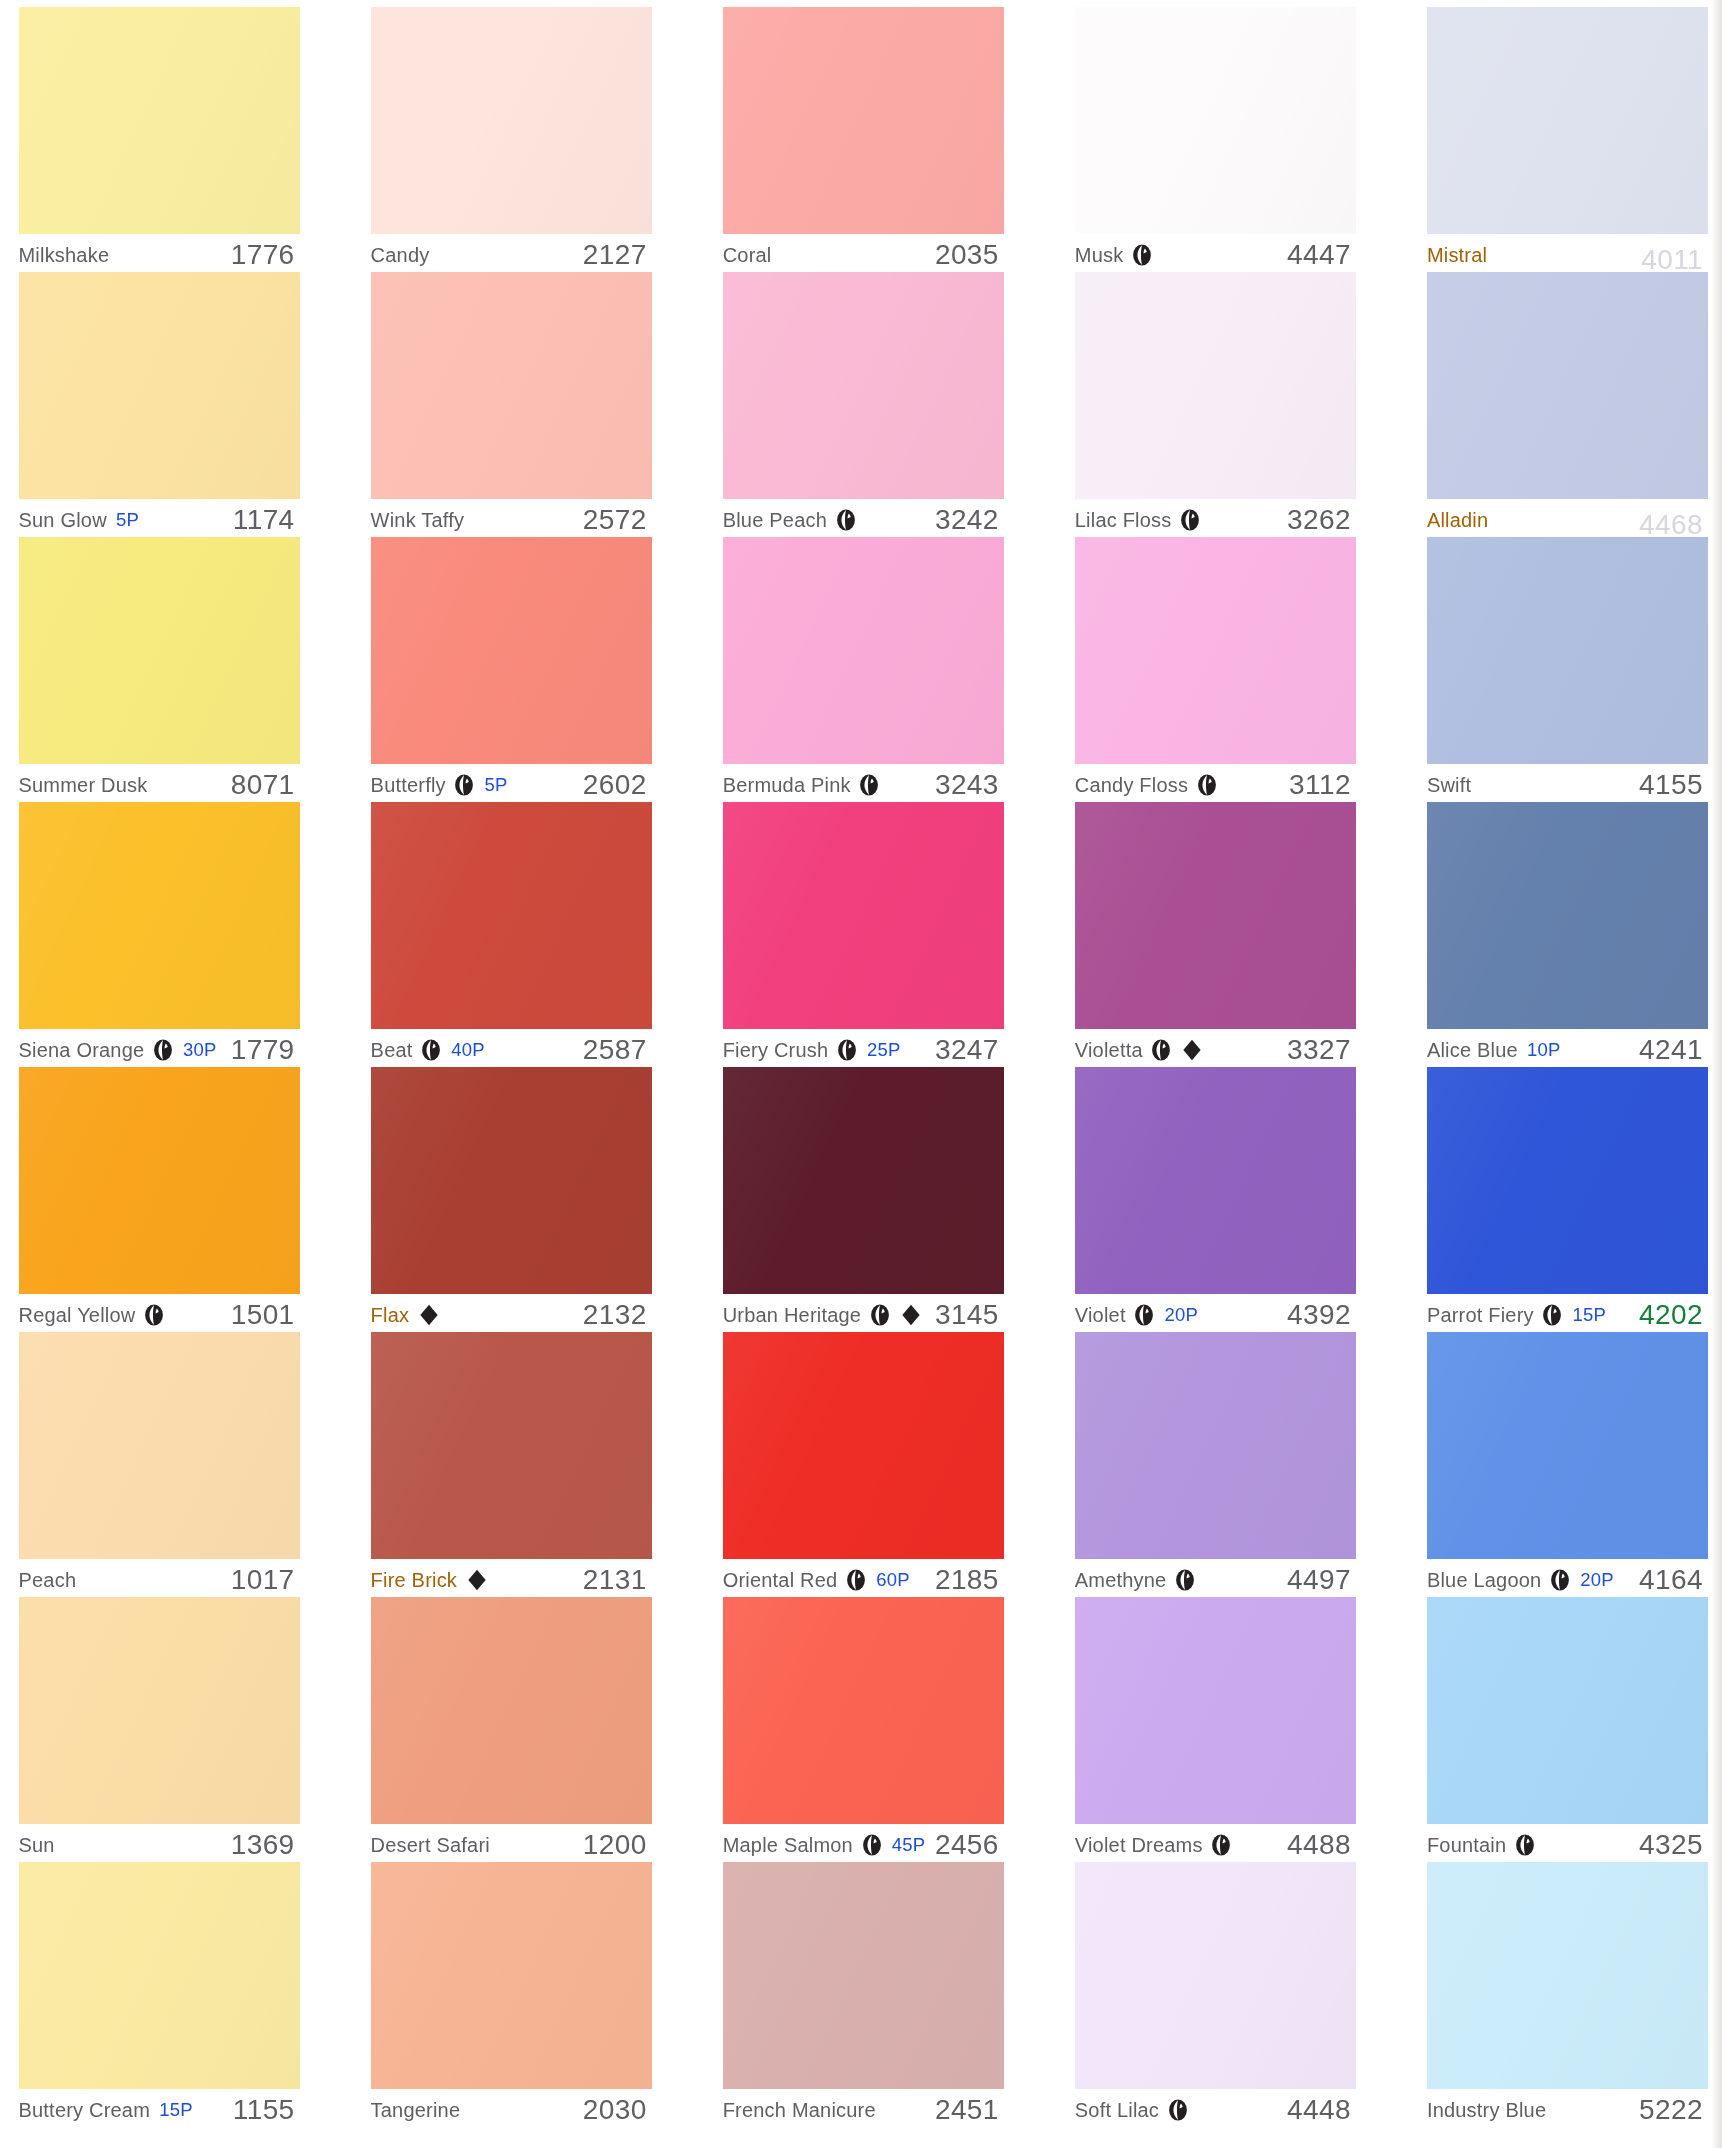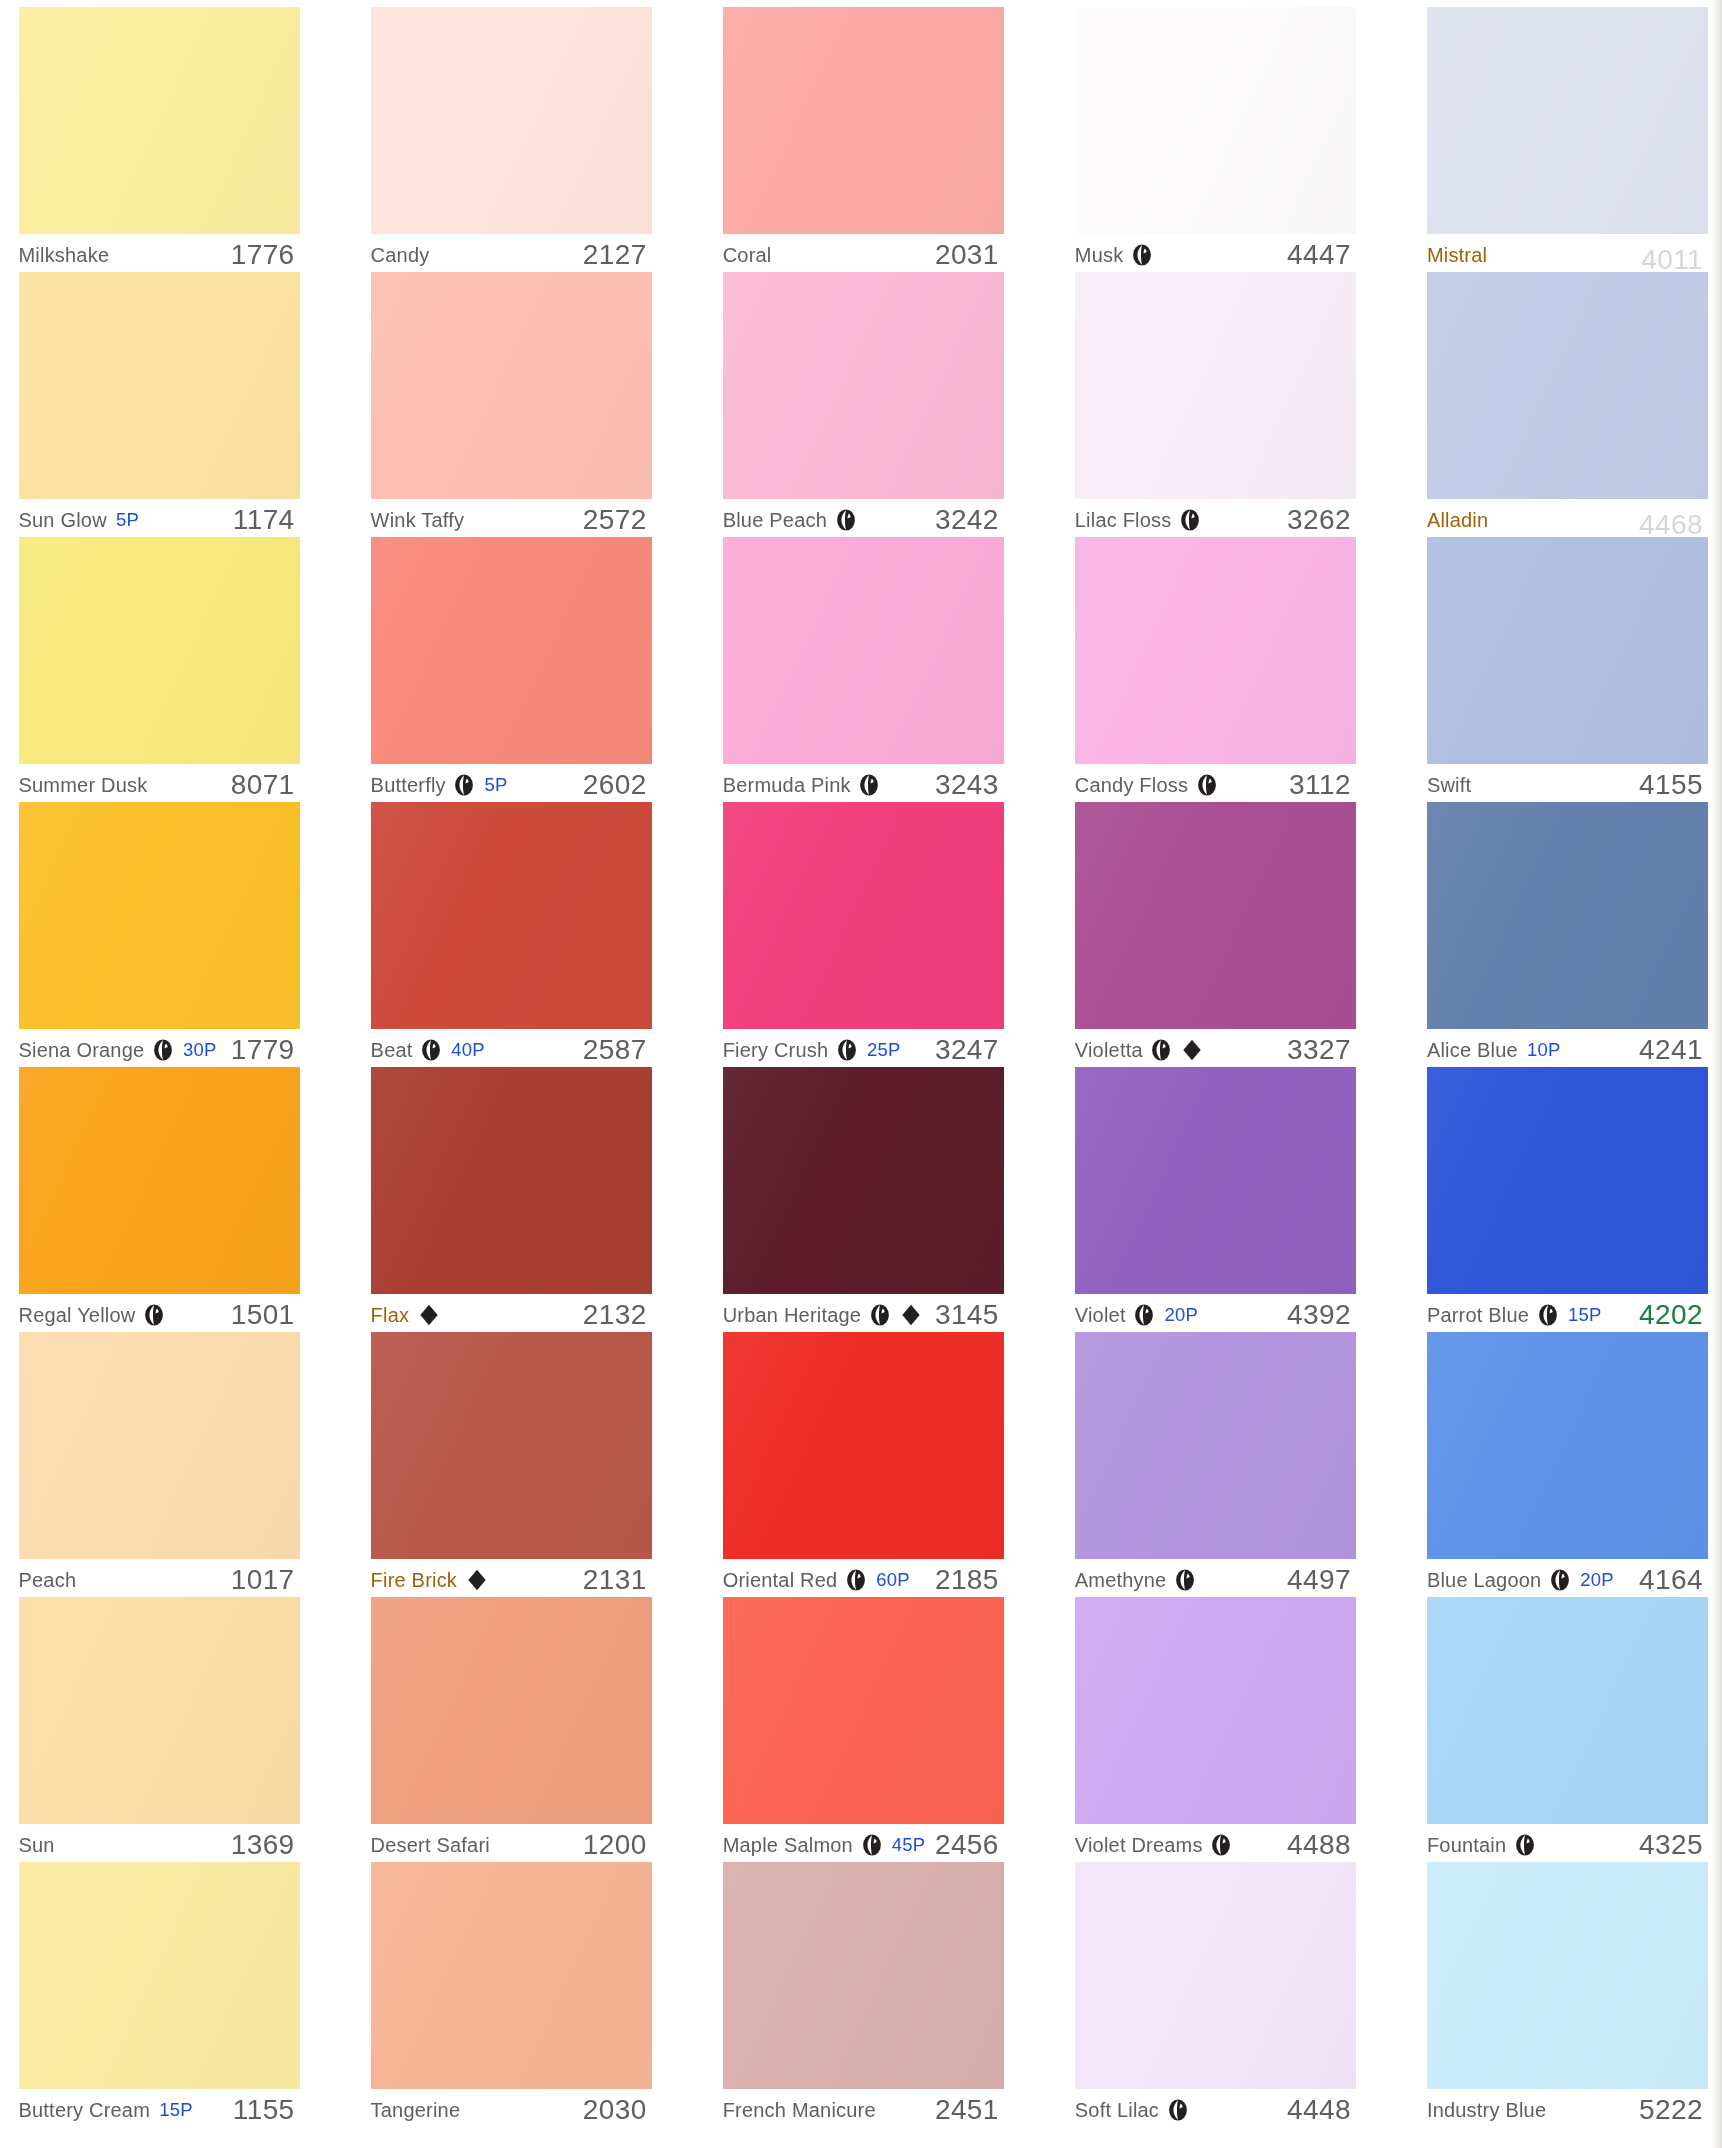--- a/index.html
+++ b/index.html
@@ -135,21 +135,21 @@
         <div class="swatch" style="background: rgb(253, 228, 220);"></div>
         <div class="caption">
           <span class="cap-name">Candy</span>
           <span class="cap-code">2127</span>
         </div>
       </div>
       <div class="cell">
         <div class="swatch" style="background: rgb(252, 170, 166);"></div>
         <div class="caption">
           <span class="cap-name">Coral</span>
-          <span class="cap-code">2031</span>
+          <span class="cap-code">2035</span>
         </div>
       </div>
       <div class="cell">
         <div class="swatch" style="background: rgb(253, 251, 251);"></div>
         <div class="caption">
           <span class="cap-name">Musk</span>
           <span class="icon-wipe">
             <svg width="22" height="22" viewBox="0 0 26 26" aria-hidden="true">
               <ellipse cx="13" cy="13" rx="10.5" ry="12.5" fill="#231f20"></ellipse>
               <path d="M13 1.2 C9.2 5 7.6 9 7.6 13 C7.6 17 9.2 21 13 24.8 C12.1 20.6 11.8 16.9 11.8 13 C11.8 9.1 12.1 5.4 13 1.2 Z" fill="#ffffff"></path>
@@ -401,21 +401,21 @@
               <path d="M16.4 5.4 C15.2 7.4 14.8 9.4 14.9 11.3 L18.6 9.4 C18.2 7.9 17.5 6.5 16.4 5.4 Z" fill="#ffffff"></path>
             </svg>
           </span>
           <span class="cap-sheen">20P</span>
           <span class="cap-code">4392</span>
         </div>
       </div>
       <div class="cell">
         <div class="swatch" style="background: rgb(47, 86, 216);"></div>
         <div class="caption">
-          <span class="cap-name">Parrot Blue</span>
+          <span class="cap-name">Parrot Fiery</span>
           <span class="icon-wipe">
             <svg width="22" height="22" viewBox="0 0 26 26" aria-hidden="true">
               <ellipse cx="13" cy="13" rx="10.5" ry="12.5" fill="#231f20"></ellipse>
               <path d="M13 1.2 C9.2 5 7.6 9 7.6 13 C7.6 17 9.2 21 13 24.8 C12.1 20.6 11.8 16.9 11.8 13 C11.8 9.1 12.1 5.4 13 1.2 Z" fill="#ffffff"></path>
               <path d="M16.4 5.4 C15.2 7.4 14.8 9.4 14.9 11.3 L18.6 9.4 C18.2 7.9 17.5 6.5 16.4 5.4 Z" fill="#ffffff"></path>
             </svg>
           </span>
           <span class="cap-sheen">15P</span>
           <span class="cap-code faded">4202</span>
         </div>

